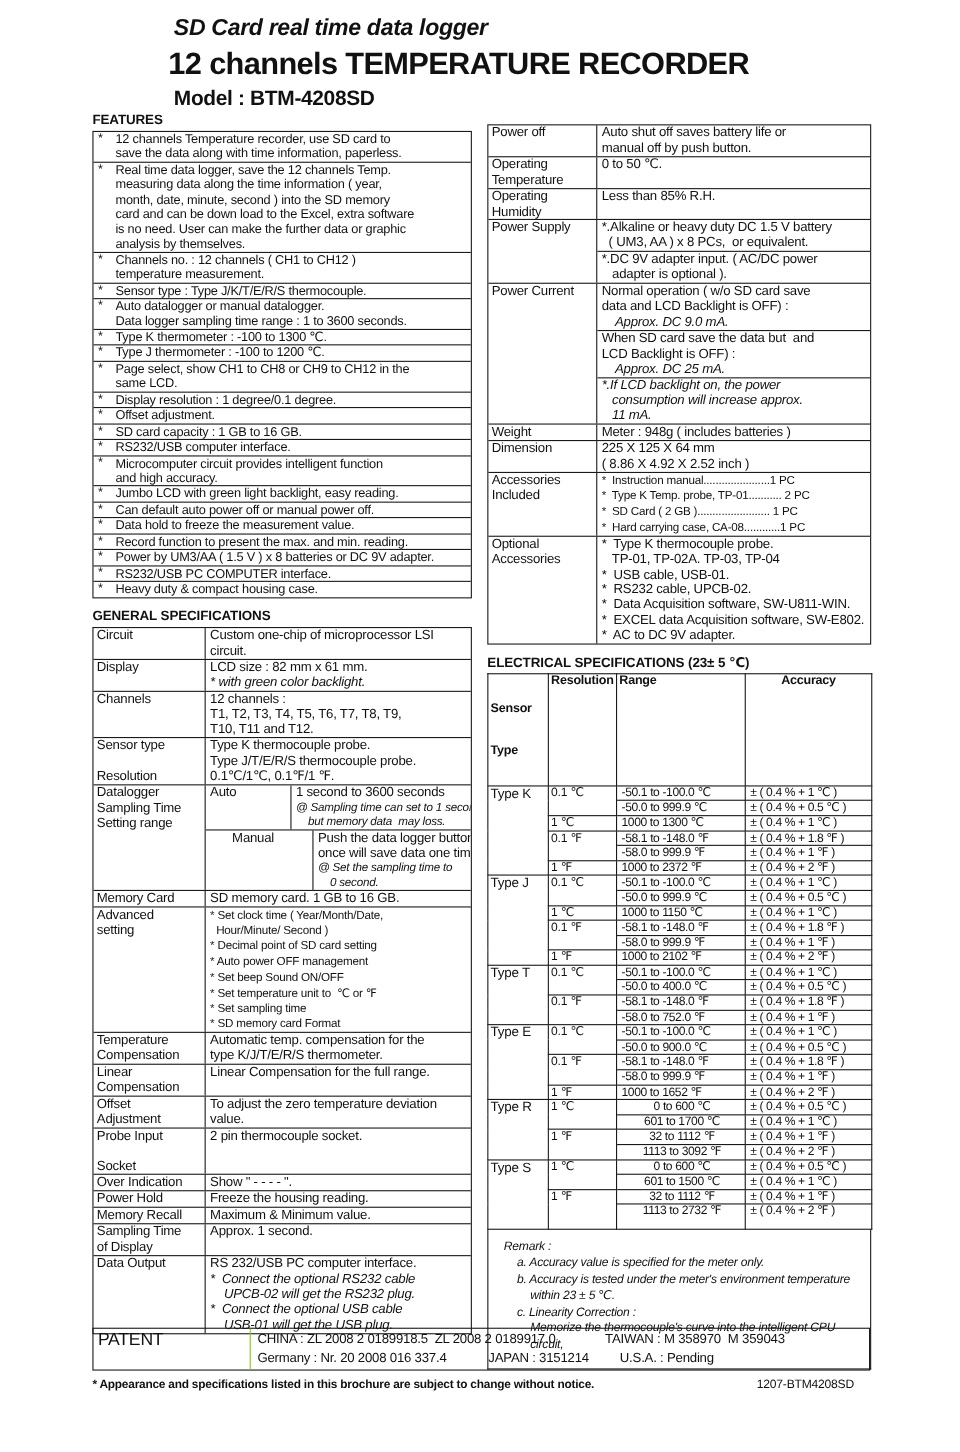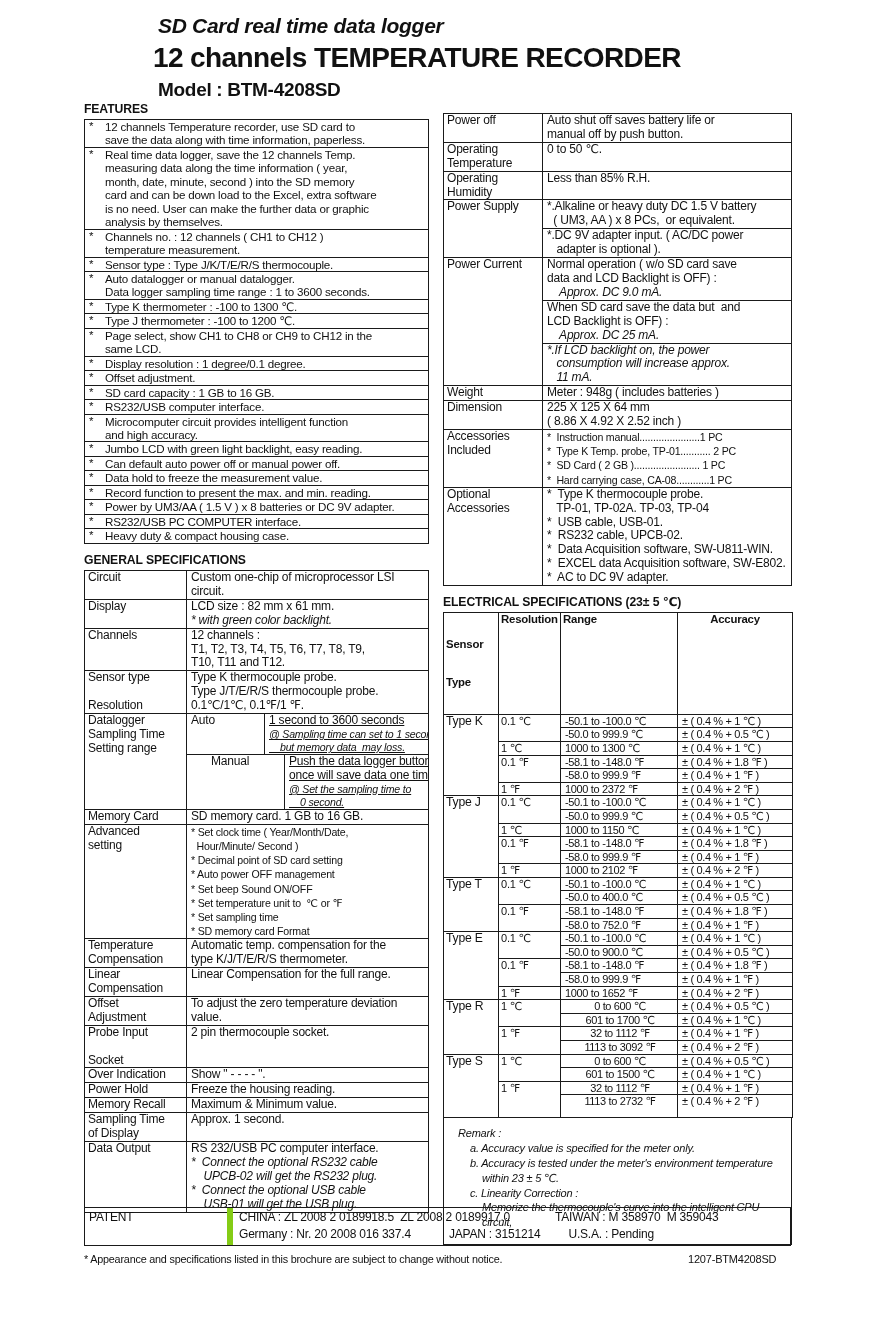--- a/index.html
+++ b/index.html
@@ -34,21 +34,21 @@
   .srow { display:flex; border-bottom:1px solid #1a1a1a; }
   .srow:last-child { border-bottom:none; }
   .slabel { width:98px; flex:none; border-right:1px solid #1a1a1a; padding-left:3px; }
   .rt .slabel { width:95px; }
   .scontent { flex:1; min-width:0; overflow:hidden; display:flex; flex-direction:column; }
   .ssec { border-bottom:1px solid #1a1a1a; padding-left:4px; flex:1; }
   .ssec:last-child { border-bottom:none; }
   .subrow { display:flex; border-bottom:1px solid #1a1a1a; }
   .subrow:last-child { border-bottom:none;margin-left:20px; }
   .submode { width:73px; flex:none; border-right:1px solid #1a1a1a; padding-left:4px; }
-  .subcontent { flex:1; min-width:0; overflow:hidden; padding-left:4px;text-decoration:underline; }
+  .subcontent { flex:1; min-width:0; overflow:hidden; padding-left:4px; }
 
   .col-gs { position:absolute; top:553px; left:84px; width:345px; }
   .col-gs .spec { margin-top:3px; }
   .rt { position:absolute; top:113px; left:443px; width:349px; box-sizing:border-box; }
 
   
   .col-elec { position:absolute; top:595px; left:443px; width:349px; }
   .etable { border-collapse:collapse; table-layout:fixed; width:349px; margin-top:3px; }
   .etable th, .etable td { border:1px solid #1a1a1a; font-size:11px; line-height:12.6px;
        padding:0 2px; text-align:left; vertical-align:top; white-space:pre; overflow:hidden; }
@@ -62,27 +62,27 @@
   
   .remark { width:349px; box-sizing:border-box; border:1px solid #1a1a1a; border-top:none;
             padding:8px 6px 14px 14px; }
   .rln { font-style:italic; font-size:11px; line-height:14.8px; white-space:pre; }
   .ind1 { padding-left:12px; }
   .ind2 { padding-left:24px; }
 
   
   .patent { position:absolute; top:1207px; left:84px; width:707px; box-sizing:border-box;
             border:1px solid #1a1a1a; display:flex; }
-  .plabel { width:138px; flex:none; border-right:6px solid #84cc16; padding:2px 0 0 4px; font-size:12px; }
+  .plabel { width:138px; flex:none; border-right:1px solid #84cc16; padding:2px 0 0 4px; font-size:16px; }
   .pvalue { flex:1; min-width:0; overflow:hidden; padding:1px 0 2px 6px; }
   .pline { display:flex; font-size:12px; line-height:17px; }
   .pseg { white-space:pre; }
 
   
-  .footer-note { position:absolute; top:1253px; left:84px; font-size:10.8px; font-weight:normal; }
+  .footer-note { position:absolute; top:1253px; left:84px; font-size:10.8px; font-weight:bold; }
   .footer-code { position:absolute; top:1253px; left:688px; font-size:11px; }
 </style>
 </head>
 <body>
 
 <div class="page">
 
   <div class="tagline">SD Card real time data logger</div>
   <div class="title">12 channels TEMPERATURE RECORDER</div>
   <div class="model">Model : BTM-4208SD</div>

